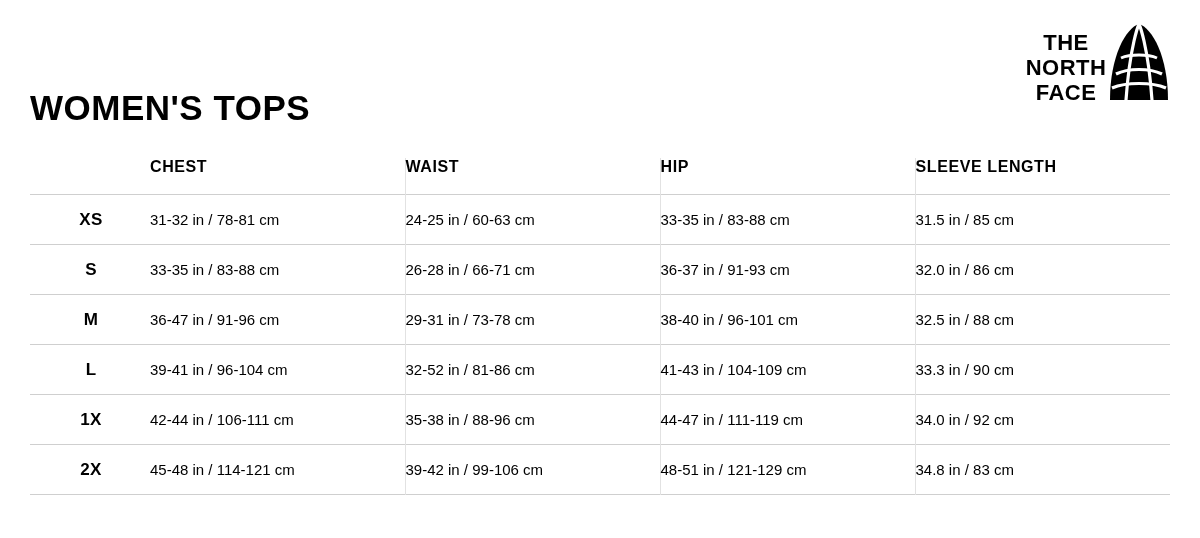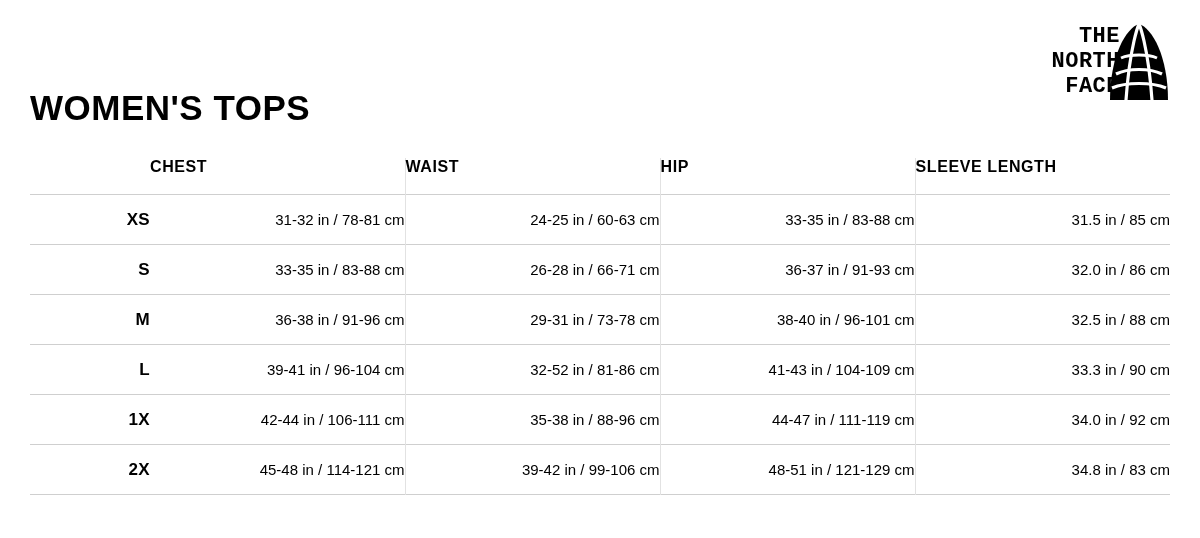--- a/index.html
+++ b/index.html
@@ -43,28 +43,27 @@
   .logo {
     position: absolute;
     right: 28px;
     top: 22px;
     width: 160px;
     height: 82px;
   }
   .logo-wordmark {
     position: absolute;
     left: 0;
-    top: 2px;
+    top: 8px;
     width: 108px;
     font-weight: bold;
     font-size: 22px;
     line-height: 25px;
     letter-spacing: 0.5px;
-    text-align: right;
-    font-family: Liberation Mono, monospace;
+    text-align: center;
   }
   .logo-wordmark span {
     display: block;
   }
   .logo-mark {
     position: absolute;
     right: 0;
     top: 0;
     width: 66px;
     height: 80px;
@@ -96,28 +95,28 @@
   }
   .size-table tbody tr {
     border-top: 1px solid #cfcfcf;
   }
   .size-table tbody tr:last-child {
     border-bottom: 1px solid #cfcfcf;
   }
   .size-table tbody td {
     height: 49px;
     font-size: 15px;
-    text-align: right;
+    text-align: left;
     vertical-align: middle;
     padding: 0;
   }
   .size-table tbody td.size-cell {
     font-weight: bold;
     font-size: 17px;
-    text-align: right;
+    text-align: center;
     padding-left: 2px;
     letter-spacing: 0.3px;
   }
   
   .size-table tbody td.sep,
   .size-table thead th.sep {
     border-left: 1px solid #e2e2e2;
   }
 </style>
 </head>
@@ -172,21 +171,21 @@
       </tr>
       <tr>
         <td class="size-cell">S</td>
         <td>33-35 in / 83-88 cm</td>
         <td class="sep">26-28 in / 66-71 cm</td>
         <td class="sep">36-37 in / 91-93 cm</td>
         <td class="sep">32.0 in / 86 cm</td>
       </tr>
       <tr>
         <td class="size-cell">M</td>
-        <td>36-38 in / 91-96 cm</td>
+        <td>36-47 in / 91-96 cm</td>
         <td class="sep">29-31 in / 73-78 cm</td>
         <td class="sep">38-40 in / 96-101 cm</td>
         <td class="sep">32.5 in / 88 cm</td>
       </tr>
       <tr>
         <td class="size-cell">L</td>
         <td>39-41 in / 96-104 cm</td>
         <td class="sep">32-52 in / 81-86 cm</td>
         <td class="sep">41-43 in / 104-109 cm</td>
         <td class="sep">33.3 in / 90 cm</td>

